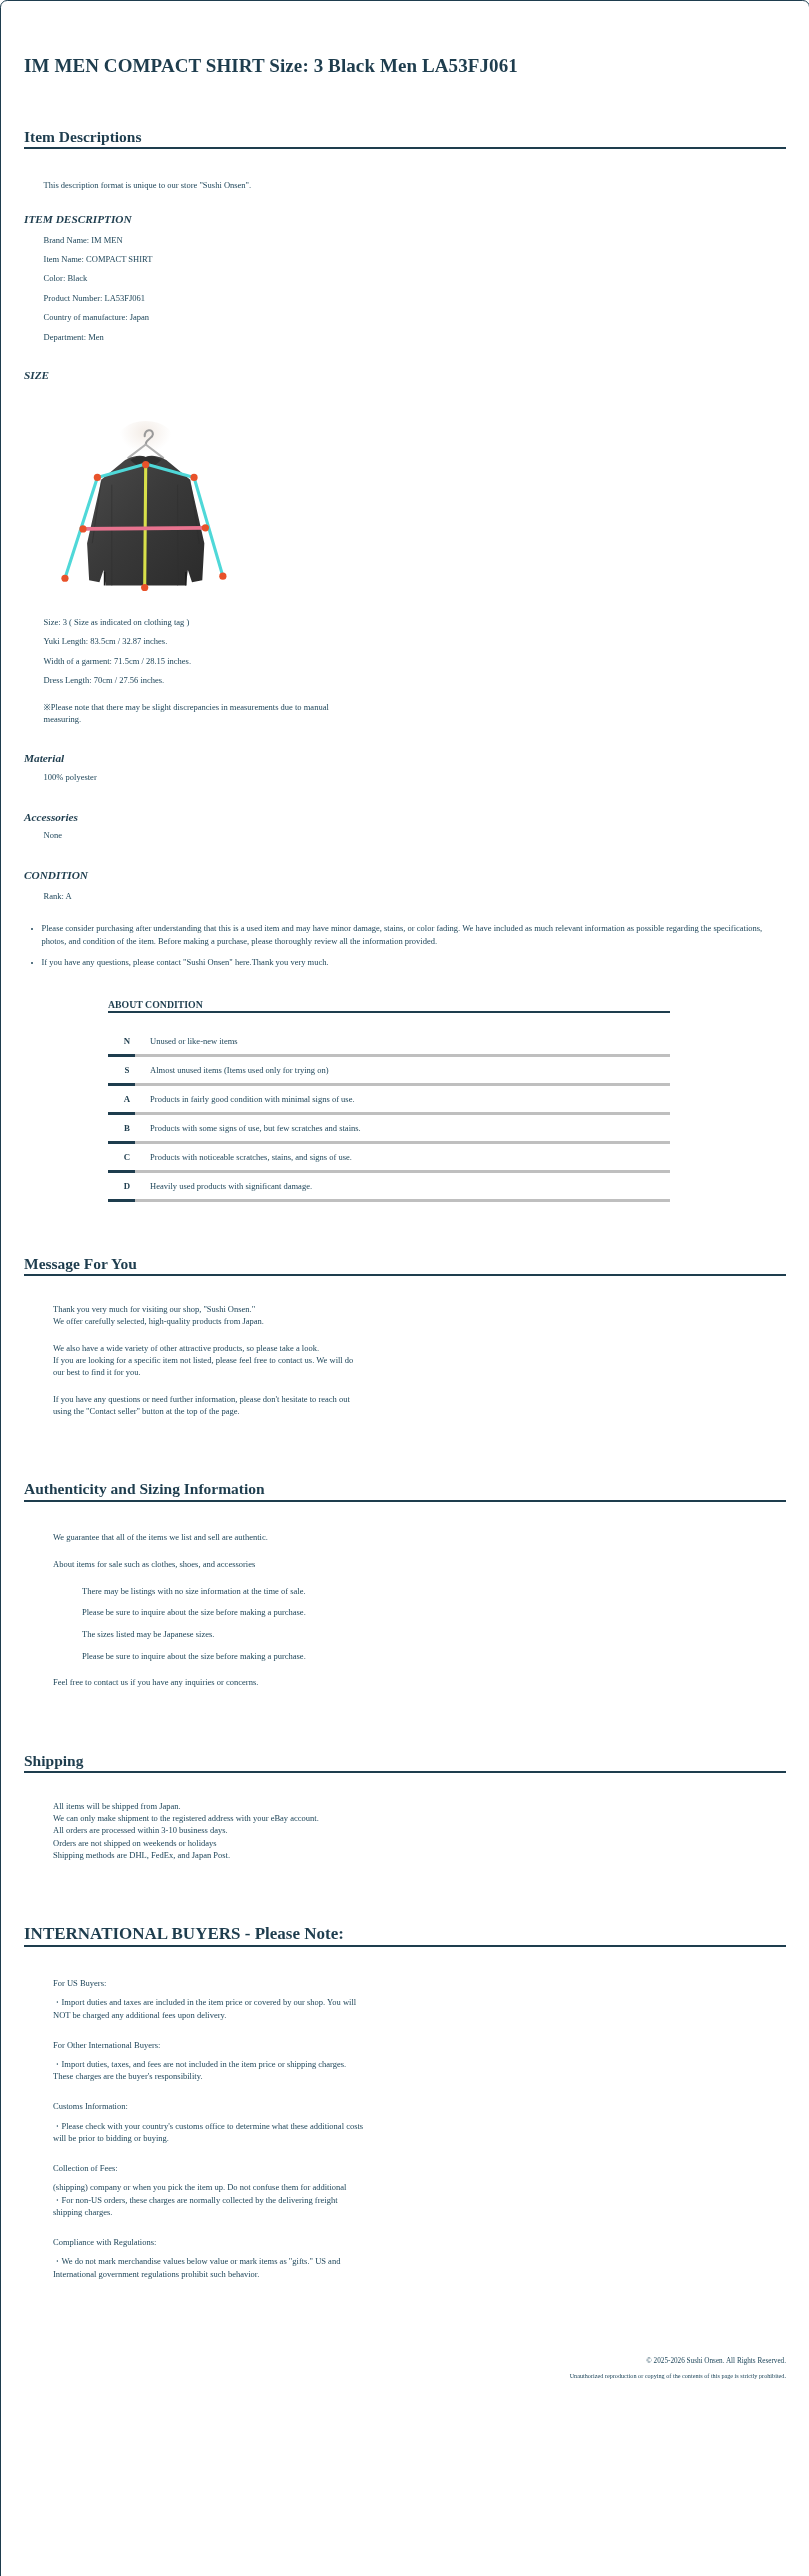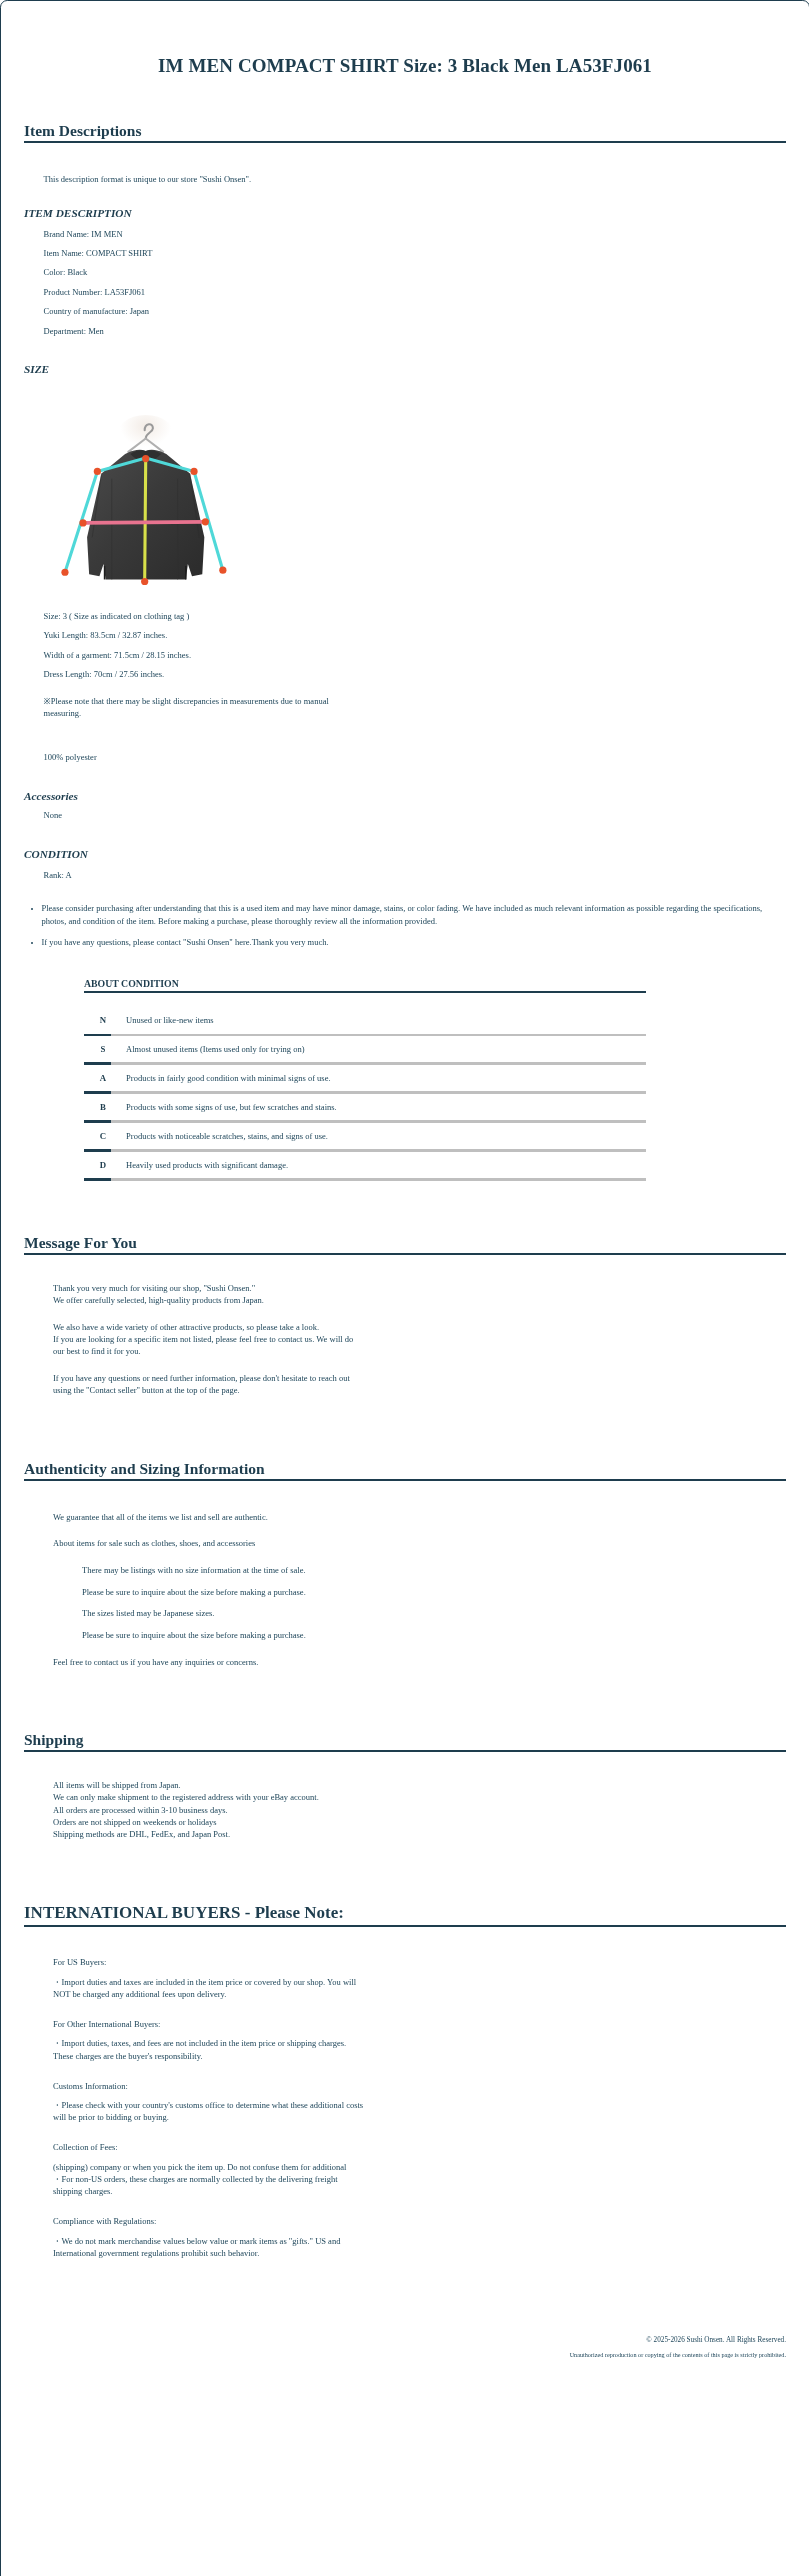--- a/index.html
+++ b/index.html
@@ -20,26 +20,26 @@
     border-radius: 7.2px;
     background: #ffffff;
     padding: 0;
     position: relative;
     overflow: hidden;
   }
   .inner {
     padding: 0 23px 0 23px;
   }
   h1.page-title {
-    text-align: center;
+    text-align: left;
     font-size: 19px;
     font-weight: bold;
     color: #1e3d4e;
     letter-spacing: 0.1px;
-    margin: 54px 0 0 0;
+    margin: 54px 0 6px 0;
     line-height: 1.2;
   }
   .section-head {
     margin-top: 0;
     margin-bottom: 9px;
     padding-bottom: 1px;
     border-bottom: 2.6px solid #1e3d4e;
     font-size: 15.5px;
     font-weight: bold;
     color: #1e3d4e;
@@ -112,21 +112,21 @@
   }
   ul.bullets li {
     font-size: 8.5px;
     line-height: 1.5;
     margin-bottom: 8.2px;
     color: #21485c;
   }
   ul.bullets li::marker { font-size: 7.2px; }
 
   
-  .cond-block { margin-left: 60px; width: 562px; }
+  .cond-block { margin-left: 84px; width: 562px; }
   .cond-table { width: 100%; border-collapse: collapse; }
   .cond-table tr { }
   .cond-row-line {
     height: 2.6px;
     width: 100%;
     background: linear-gradient(to right, #1e3d4e 0px, #1e3d4e 27px, #bfbfbf 27px, #bfbfbf 100%);
   }
   .cond-grade {
     width: 38px;
     text-align: center;
@@ -277,20 +277,21 @@
       <div class="spec-line">Dress Length: 70cm / 27.56 inches.</div>
     </div>
 
     <div class="gap-14"></div>
 
     <p class="body-line indent-1">※Please note that there may be slight discrepancies in measurements due to manual</p>
     <p class="body-line indent-1">measuring.</p>
 
     <div class="gap-50"></div>
 
+    <div class="sub-head">Material</div>
     <div class="gap-10"></div>
     <p class="body-line indent-1">100% polyester</p>
 
     <div class="gap-50"></div>
 
     <div class="sub-head">Accessories</div>
     <div class="gap-10"></div>
     <p class="body-line indent-1">None</p>
 
     <div class="gap-50"></div>

